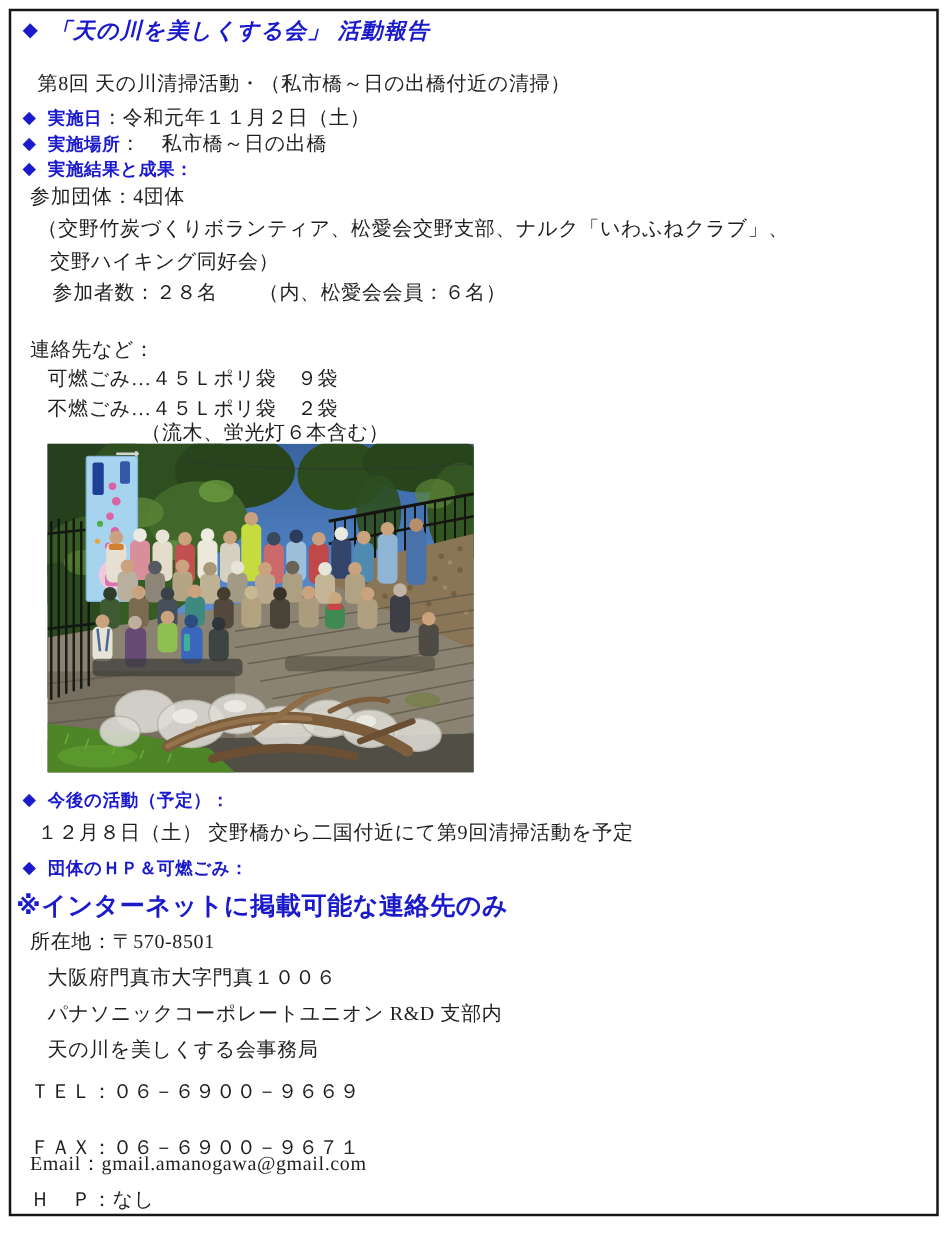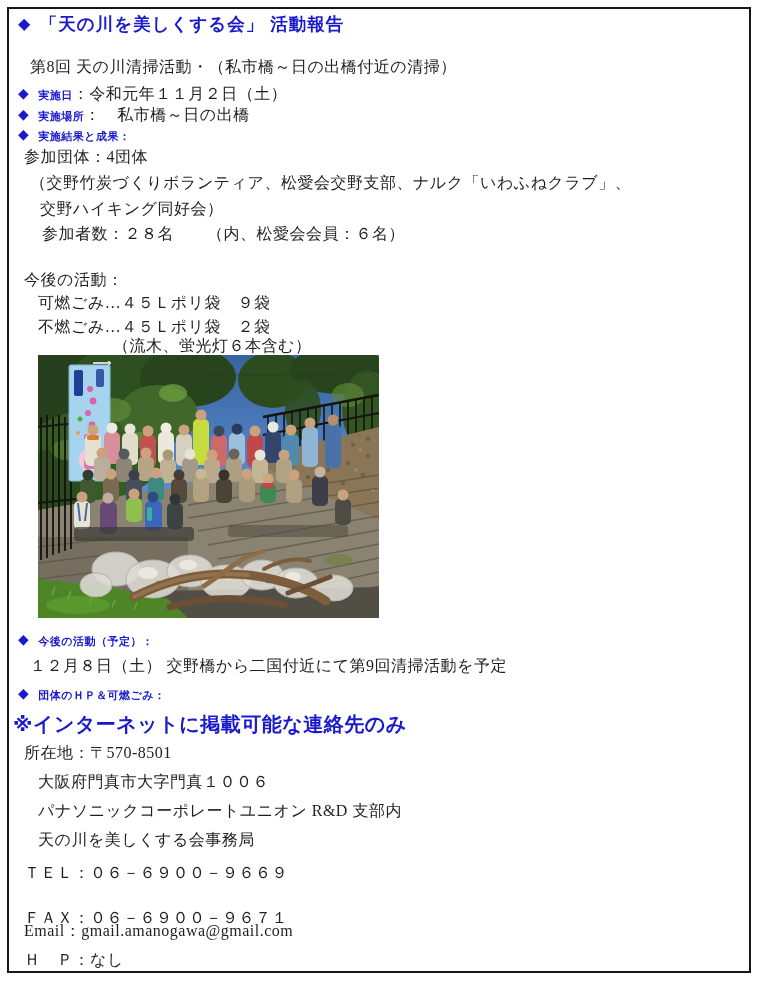--- a/index.html
+++ b/index.html
@@ -22,23 +22,23 @@
     font-family:"Liberation Serif","DejaVu Serif",serif;
   }
   .dmd{
     color:var(--blue);
     font-family:"Liberation Sans","DejaVu Sans",sans-serif;
     font-size:14px;margin-right:9px;vertical-align:1px;
   }
   .blue{
     color:var(--blue);font-weight:bold;
     font-family:"Liberation Sans","DejaVu Sans",sans-serif;
-    font-size:11px;letter-spacing:0.5px;
-  }
-  .title-ln{font-size:17.5px;}
+    font-size:14px;letter-spacing:0.5px;
+  }
+  .title-ln{font-size:17.5px;font-style:italic;}
   .title-ln .dmd{font-size:16px;}
   .title-ln .blue{font-size:17.5px;letter-spacing:1px;}
   .note2{font-size:20px;letter-spacing:0.5px;}
   .photo-wrap{
     position:absolute;left:38px;top:355px;width:341px;height:263px;
   }
   .photo-wrap svg{display:block;width:100%;height:100%;}
 </style>
 </head>
 <body>
@@ -53,21 +53,21 @@
 
 <div class="ln" style="left:18px;top:105px"><span class="dmd">◆</span><span class="blue">実施場所</span><span>：　私市橋～日の出橋</span></div>
 
 <div class="ln" style="left:18px;top:126px"><span class="dmd">◆</span><span class="blue">実施結果と成果：</span></div>
 
 <div class="ln" style="left:24px;top:147px">参加団体：4団体</div>
 <div class="ln" style="left:30px;top:173px">（交野竹炭づくりボランティア、松愛会交野支部、ナルク「いわふねクラブ」、</div>
 <div class="ln" style="left:40px;top:199px">交野ハイキング同好会）</div>
 <div class="ln" style="left:42px;top:224px">参加者数：２８名　　（内、松愛会会員：６名）</div>
 
-<div class="ln" style="left:24px;top:270px">今後の活動：</div>
+<div class="ln" style="left:24px;top:270px">連絡先など：</div>
 <div class="ln" style="left:38px;top:293px">可燃ごみ…４５Ｌポリ袋　９袋</div>
 <div class="ln" style="left:38px;top:317px">不燃ごみ…４５Ｌポリ袋　２袋</div>
 <div class="ln" style="left:113px;top:336px">（流木、蛍光灯６本含む）</div>
 
 <div class="photo-wrap" role="img" aria-label="第8回 天の川清掃活動の集合写真（石段で参加者が回収したごみ袋・流木と共に記念撮影、左に天の川ののぼり旗）">
 <svg viewBox="0 0 341 263" xmlns="http://www.w3.org/2000/svg">
   <defs>
     <linearGradient id="skyg" x1="0" y1="0" x2="0" y2="1">
       <stop offset="0" stop-color="#38639f"></stop>
       <stop offset="1" stop-color="#5b8ed2"></stop>

